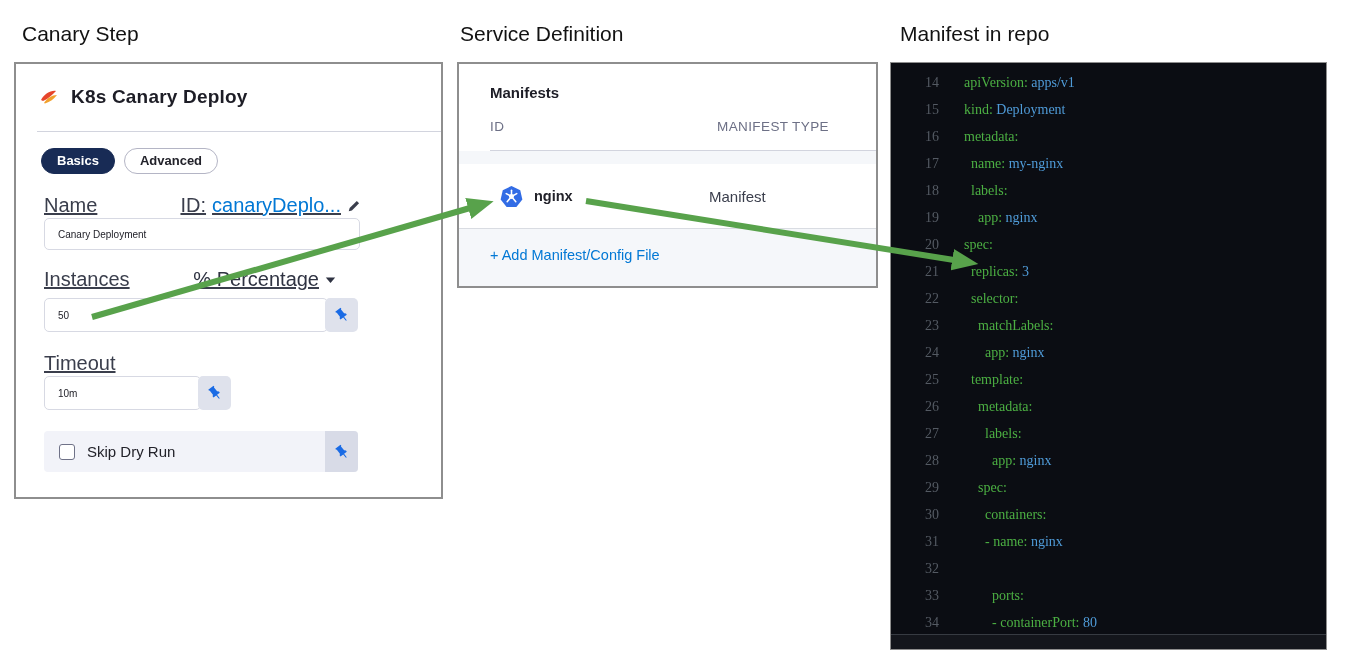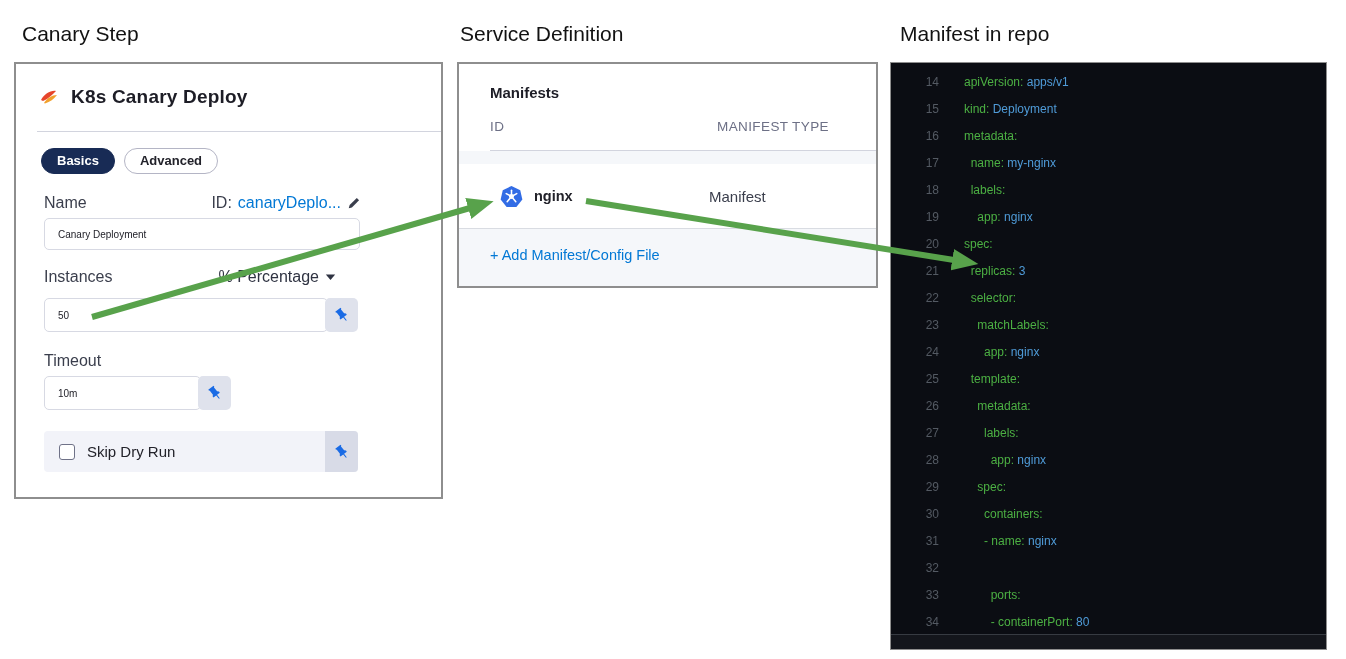--- a/index.html
+++ b/index.html
@@ -19,21 +19,21 @@
   .panel1{position:absolute;left:14px;top:62px;width:429px;height:437px;
     background:#fff;border:2px solid #8e8e8e;}
   .p1-header{position:absolute;left:23px;top:22px;display:flex;align-items:center;gap:12px;}
   .p1-header h1{font-size:19px;font-weight:bold;color:#1d1d26;letter-spacing:.2px;}
   .p1-divider{position:absolute;left:21px;right:0;top:67px;border-top:1px solid #d2d4de;}
   .tabs{position:absolute;left:25px;top:84px;display:flex;gap:9px;justify-content:center;}
   .pill{font-size:13px;font-weight:bold;border-radius:20px;padding:5px 15px;line-height:14px;}
   .pill.active{background:var(--navy);color:#fff;border:1px solid var(--navy);}
   .pill.inactive{background:#fff;color:#22222a;border:1px solid #b4b5c5;}
   .label-row{position:absolute;display:flex;justify-content:space-between;align-items:center;
-    font-size:16px;color:#3a3e4c;}
+    font-size:20px;color:#3a3e4c;text-decoration:underline;}
   .lbl-name{left:28px;top:130px;width:317px;}
   .lbl-inst{left:28px;top:204px;width:292px;}
   .lbl-timeout{left:28px;top:288px;width:160px;}
   .id-part{display:flex;align-items:center;gap:6px;}
   .id-link{color:var(--link);}
   .fieldbox{position:absolute;display:flex;align-items:stretch;}
   .f-name{left:28px;top:154px;width:316px;height:32px;}
   .f-inst{left:28px;top:234px;width:314px;height:34px;}
   .f-timeout{left:28px;top:312px;width:187px;height:34px;}
   .inputlike{flex:1;border:1px solid #d7d9e3;border-radius:5px;background:#fff;
@@ -62,21 +62,21 @@
     border-bottom:1px solid #d9dce2;display:flex;align-items:center;}
   .mrow .icon-wrap{margin-left:41px;display:flex;}
   .mrow .mid{font-size:14.5px;font-weight:bold;color:#22222a;margin-left:11px;width:175px;}
   .mrow .mtype{font-size:15px;color:#3a3e4c;}
   .addlink{position:absolute;left:31px;top:183px;font-size:14.5px;font-weight:500;color:var(--link);cursor:pointer;}
 
   
   .panel3{position:absolute;left:890px;top:62px;width:437px;height:588px;
     background:var(--code-bg);border:1px solid #8e8e8e;overflow:hidden;}
   .code{position:absolute;left:0;top:6px;right:0;
-    font-family:Liberation Sans, sans-serif;font-size:12px;}
+    font-family:Liberation Serif, serif;font-size:14px;}
   .code-line{height:27px;line-height:27px;display:flex;white-space:pre;}
   .ln{width:48px;text-align:right;color:var(--code-ln);flex:none;}
   .ct{margin-left:25px;}
   .sk{color:var(--code-key);}
   .sv{color:var(--code-value);}
   .code-footer{position:absolute;left:0;right:0;bottom:0;height:15px;background:#14161c;
     border-top:1px solid #373b42;}
 
   
   .overlay{position:absolute;left:0;top:0;width:1346px;height:659px;pointer-events:none;z-index:10;}

